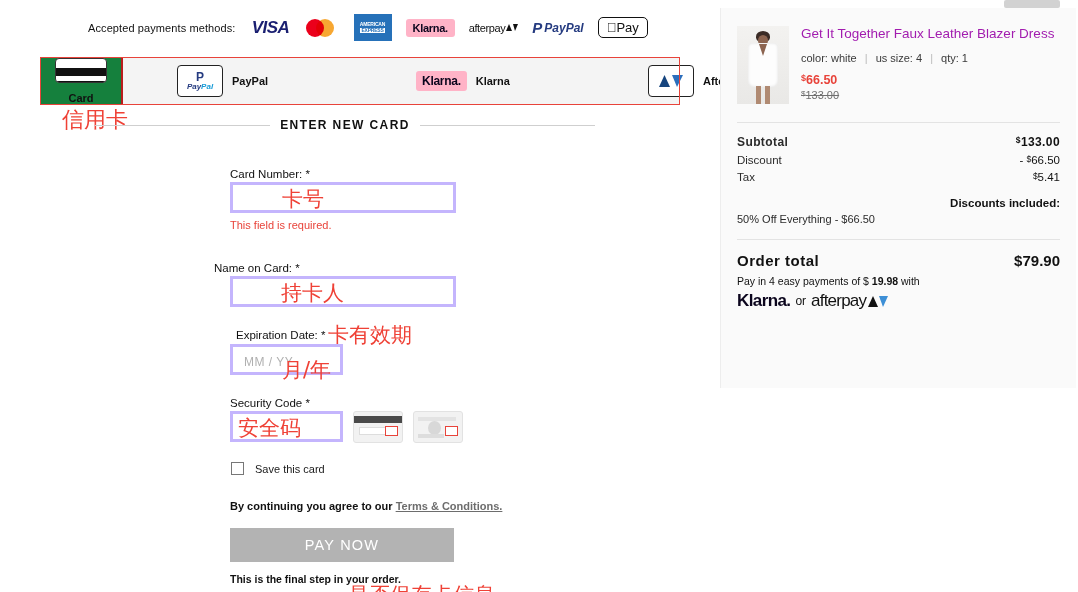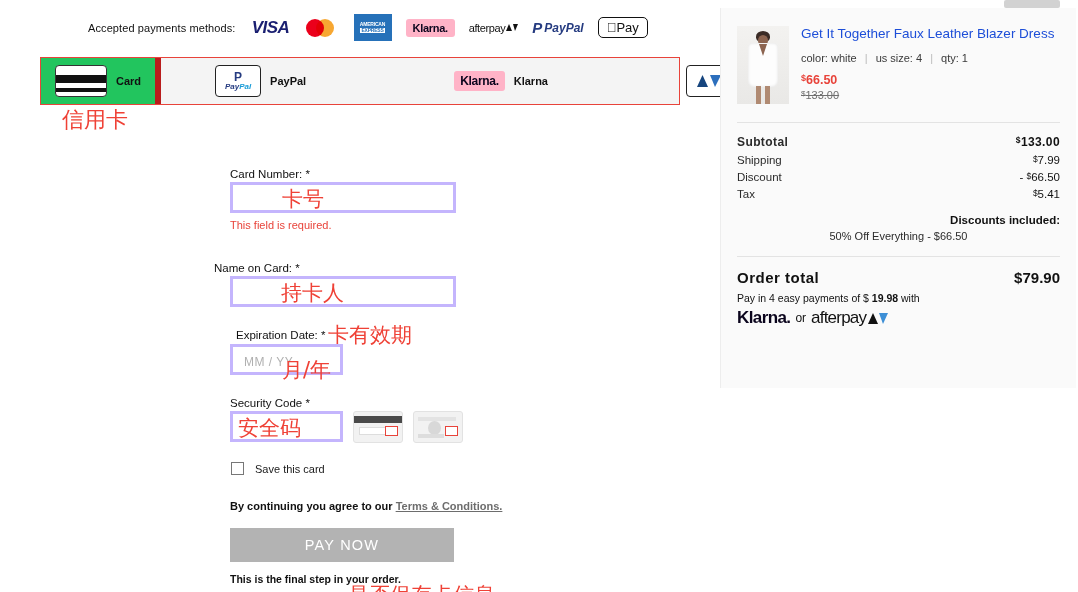--- a/index.html
+++ b/index.html
@@ -46,21 +46,21 @@
                    display:flex; align-items:center; }
 
   
   .tabbar {
     position:absolute; left:40px; top:57px; width:640px; height:48px;
     background:#f4f4f4; border:1px solid #ddd; box-sizing:border-box;
     display:flex; align-items:stretch;
   }
   .tab { display:flex; align-items:center; gap:9px; padding:0 14px; box-sizing:border-box;
          font-size:11px; font-weight:bold; color:#111; cursor:pointer; }
-  .tab.active { background:#22c55e; border-right:6px solid #b91c1c; width:140px; }
+  .tab.active { background:#15803d; border-right:2px solid #b91c1c; width:140px;flex-direction:column; }
   .tab-paypal { margin-left:40px; }
   .tab-klarna { margin-left:120px; }
   .tab-afterpay { margin-left:110px; }
   .card-icon { width:50px; height:30px; border:1px solid #333; border-radius:4px; background:#fff;
                position:relative; overflow:hidden; }
   .card-icon .stripe1 { position:absolute; left:0; right:0; top:9px; height:8px; background:#111; }
   .card-icon .stripe2 { position:absolute; left:0; right:0; top:22px; height:4px; background:#111; }
   .pp-box { width:44px; height:30px; border:1px solid #222; border-radius:4px; background:#fff;
             display:flex; flex-direction:column; align-items:center; justify-content:center; line-height:1; }
   .pp-box .pp-p { color:#253b80; font-size:12px; font-weight:bold; }
@@ -122,37 +122,37 @@
   .prod-thumb .hair { position:absolute; left:19px; top:5px; width:14px; height:11px; border-radius:50% 50% 40% 40%;
                       background:#3a2b26; }
   .prod-thumb .face { position:absolute; left:21px; top:9px; width:10px; height:11px; border-radius:50%;
                       background:#8c6450; }
   .prod-thumb .dress { position:absolute; left:11px; top:17px; width:30px; height:44px; background:#fdfdfd;
                        border-radius:4px 4px 6px 6px; box-shadow:inset 0 0 3px #ddd; }
   .prod-thumb .vneck { position:absolute; left:22px; top:18px; width:8px; height:12px; background:#8c6450;
                        clip-path:polygon(0 0,100% 0,50% 100%); }
   .prod-thumb .leg1 { position:absolute; left:19px; top:60px; width:5px; height:18px; background:#b08a72; }
   .prod-thumb .leg2 { position:absolute; left:28px; top:60px; width:5px; height:18px; background:#b08a72; }
-  .prod-title { font-size:13.5px; color:#1d4ed8; line-height:1.25; }
+  .prod-title { font-size:13.5px; color:#a21caf; line-height:1.25; }
   .prod-meta { font-size:11px; color:#3a3a3a; margin-top:9px; }
   .prod-meta .sep { color:#bbb; margin:0 5px; }
   .price-now { color:#e8433a; font-size:12.5px; font-weight:bold; margin-top:9px; }
   .price-now .cur { font-size:9px; vertical-align:top; }
   .price-old { color:#6f6f6f; font-size:11px; text-decoration:line-through; margin-top:2px; }
   .price-old .cur { font-size:8px; vertical-align:top; }
 
   .divider { height:1px; background:#e3e3e3; margin:18px 16px 0 16px; }
   .totals { padding:12px 16px 0 16px; }
   .trow { display:flex; justify-content:space-between; align-items:baseline; margin-bottom:5px; }
   .trow .lbl { font-size:11.5px; color:#2b2b2b; }
   .trow .val { font-size:11.5px; color:#111; }
   .trow.bold .lbl, .trow.bold .val { font-weight:bold; letter-spacing:0.4px; font-size:12px; }
   .cur-sm { font-size:8.5px; vertical-align:top; }
   .disc-head { text-align:right; font-size:11.5px; font-weight:bold; color:#111; margin-top:14px; }
-  .disc-line { text-align:center; font-size:11px; color:#2b2b2b; margin-top:4px; }
+  .disc-line { text-align:left; font-size:11px; color:#2b2b2b; margin-top:4px; }
   .divider2 { height:1px; background:#e3e3e3; margin:14px 16px 0 16px; }
   .order-row { display:flex; justify-content:space-between; align-items:baseline; padding:12px 16px 0 16px; }
   .order-lbl { font-size:15px; font-weight:bold; letter-spacing:0.5px; color:#111; }
   .order-val { font-size:15px; font-weight:bold; color:#111; }
   .pay4 { padding:6px 16px 0 16px; font-size:10.5px; color:#111; }
   .pay4 b { font-weight:bold; }
   .bnpl { padding:4px 16px 0 16px; display:flex; align-items:center; gap:5px; }
   .bnpl .k { font-size:17px; font-weight:bold; letter-spacing:-0.6px; color:#0b051d; }
   .bnpl .or { font-size:12px; color:#111; }
   .bnpl .ap { font-size:17px; color:#111; letter-spacing:-0.8px; display:flex; align-items:center; gap:2px; }
@@ -234,20 +234,25 @@
         </span>
         <span>Afterpay</span>
       </div>
     </div>
 
     <div class="anno-rect" style="left:40px; top:57px; width:640px; height:48px;"></div>
     <div class="anno-text" style="left:62px; top:105px;">信用卡</div>
 
     <div class="form-area">
 
+      <div class="section-title-wrap">
+        <span class="rule"></span>
+        <span class="section-title">ENTER NEW CARD</span>
+        <span class="rule"></span>
+      </div>
 
       <div style="position:absolute; left:230px; top:46px;">
         <span class="field-label">Card Number: *</span>
       </div>
       <div class="input-box" style="position:absolute; left:230px; top:64px; width:226px; height:31px;"></div>
       <div class="anno-text" style="left:282px; top:67px; font-size:21px;">卡号</div>
       <div class="err" style="position:absolute; left:230px; top:101px;">This field is required.</div>
 
       <div style="position:absolute; left:214px; top:140px;">
         <span class="field-label">Name on Card: *</span>
@@ -339,24 +344,20 @@
       </div>
 
       <div class="divider"></div>
 
       <div class="totals">
         <div class="trow bold">
           <span class="lbl">Subtotal</span>
           <span class="val"><span class="cur-sm">$</span><span>133.00</span></span>
         </div>
         <div class="trow">
-          <span class="lbl">Shipping</span>
-          <span class="val"><span class="cur-sm">$</span><span>7.99</span></span>
-        </div>
-        <div class="trow">
           <span class="lbl">Discount</span>
           <span class="val"><span>- </span><span class="cur-sm">$</span><span>66.50</span></span>
         </div>
         <div class="trow">
           <span class="lbl">Tax</span>
           <span class="val"><span class="cur-sm">$</span><span>5.41</span></span>
         </div>
 
         <div class="disc-head">Discounts included:</div>
         <div class="disc-line">50% Off Everything - $66.50</div>

